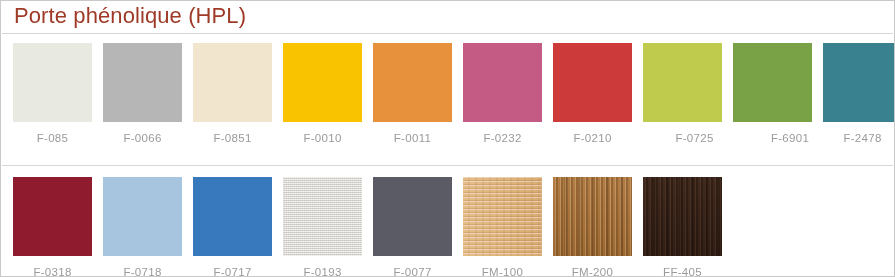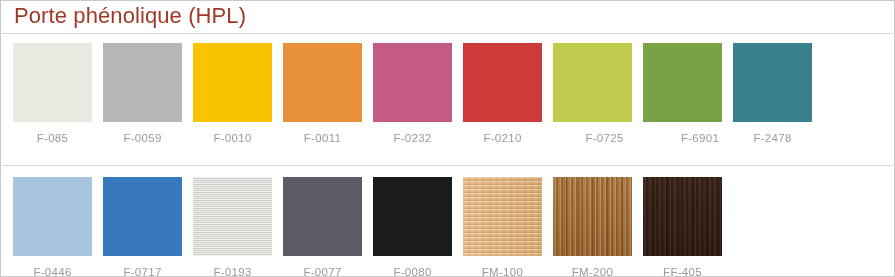--- a/index.html
+++ b/index.html
@@ -158,21 +158,25 @@
   <div class="title-rule" style="background: rgb(214, 214, 214);"></div>
   <div class="row-rule r2" style="background: rgb(214, 214, 214);"></div>
 
   <div class="swatch-row row1">
       <div class="swatch-cell">
         <div class="swatch-chip" style="background-color: rgb(232, 234, 226);"></div>
         <div class="swatch-label" style="color: rgb(154, 154, 154);">F-085</div>
       </div>
       <div class="swatch-cell">
         <div class="swatch-chip" style="background-color: rgb(182, 182, 182);"></div>
-        <div class="swatch-label" style="color: rgb(154, 154, 154);">F-0059</div>
+        <div class="swatch-label" style="color: rgb(154, 154, 154);">F-0066</div>
+      </div>
+      <div class="swatch-cell">
+        <div class="swatch-chip" style="background-color: rgb(242, 229, 205);"></div>
+        <div class="swatch-label" style="color: rgb(154, 154, 154);">F-0851</div>
       </div>
       <div class="swatch-cell">
         <div class="swatch-chip" style="background-color: rgb(249, 195, 0);"></div>
         <div class="swatch-label" style="color: rgb(154, 154, 154);">F-0010</div>
       </div>
       <div class="swatch-cell">
         <div class="swatch-chip" style="background-color: rgb(232, 145, 60);"></div>
         <div class="swatch-label" style="color: rgb(154, 154, 154);">F-0011</div>
       </div>
       <div class="swatch-cell">
@@ -191,40 +195,40 @@
         <div class="swatch-chip" style="background-color: rgb(121, 162, 71);"></div>
         <div class="swatch-label" style="color: rgb(154, 154, 154); margin-left: 35px;">F-6901</div>
       </div>
       <div class="swatch-cell">
         <div class="swatch-chip" style="background-color: rgb(58, 129, 144);"></div>
         <div class="swatch-label" style="color: rgb(154, 154, 154);">F-2478</div>
       </div>
     </div>
   <div class="swatch-row row2">
       <div class="swatch-cell">
+        <div class="swatch-chip" style="background-color: rgb(142, 28, 46);"></div>
+        <div class="swatch-label" style="color: rgb(154, 154, 154);">F-0318</div>
+      </div>
+      <div class="swatch-cell">
         <div class="swatch-chip" style="background-color: rgb(168, 197, 224);"></div>
-        <div class="swatch-label" style="color: rgb(154, 154, 154);">F-0446</div>
+        <div class="swatch-label" style="color: rgb(154, 154, 154);">F-0718</div>
       </div>
       <div class="swatch-cell">
         <div class="swatch-chip" style="background-color: rgb(56, 120, 189);"></div>
         <div class="swatch-label" style="color: rgb(154, 154, 154);">F-0717</div>
       </div>
       <div class="swatch-cell">
         <div class="swatch-chip tex-linen" style="background-color: rgb(222, 219, 214);"></div>
         <div class="swatch-label" style="color: rgb(154, 154, 154);">F-0193</div>
       </div>
       <div class="swatch-cell">
         <div class="swatch-chip" style="background-color: rgb(91, 91, 102);"></div>
         <div class="swatch-label" style="color: rgb(154, 154, 154);">F-0077</div>
       </div>
       <div class="swatch-cell">
-        <div class="swatch-chip" style="background-color: rgb(27, 27, 29);"></div>
-        <div class="swatch-label" style="color: rgb(154, 154, 154);">F-0080</div>
-      </div>
-      <div class="swatch-cell">
         <div class="swatch-chip tex-wood-h" style="background-color: rgb(227, 181, 124);"></div>
         <div class="swatch-label" style="color: rgb(154, 154, 154);">FM-100</div>
       </div>
       <div class="swatch-cell">
         <div class="swatch-chip tex-wood-v" style="background-color: rgb(169, 114, 55);"></div>
         <div class="swatch-label" style="color: rgb(154, 154, 154);">FM-200</div>
       </div>
       <div class="swatch-cell">
         <div class="swatch-chip tex-wood-dark" style="background-color: rgb(58, 36, 26);"></div>
         <div class="swatch-label" style="color: rgb(154, 154, 154); text-align: right;">FF-405</div>

